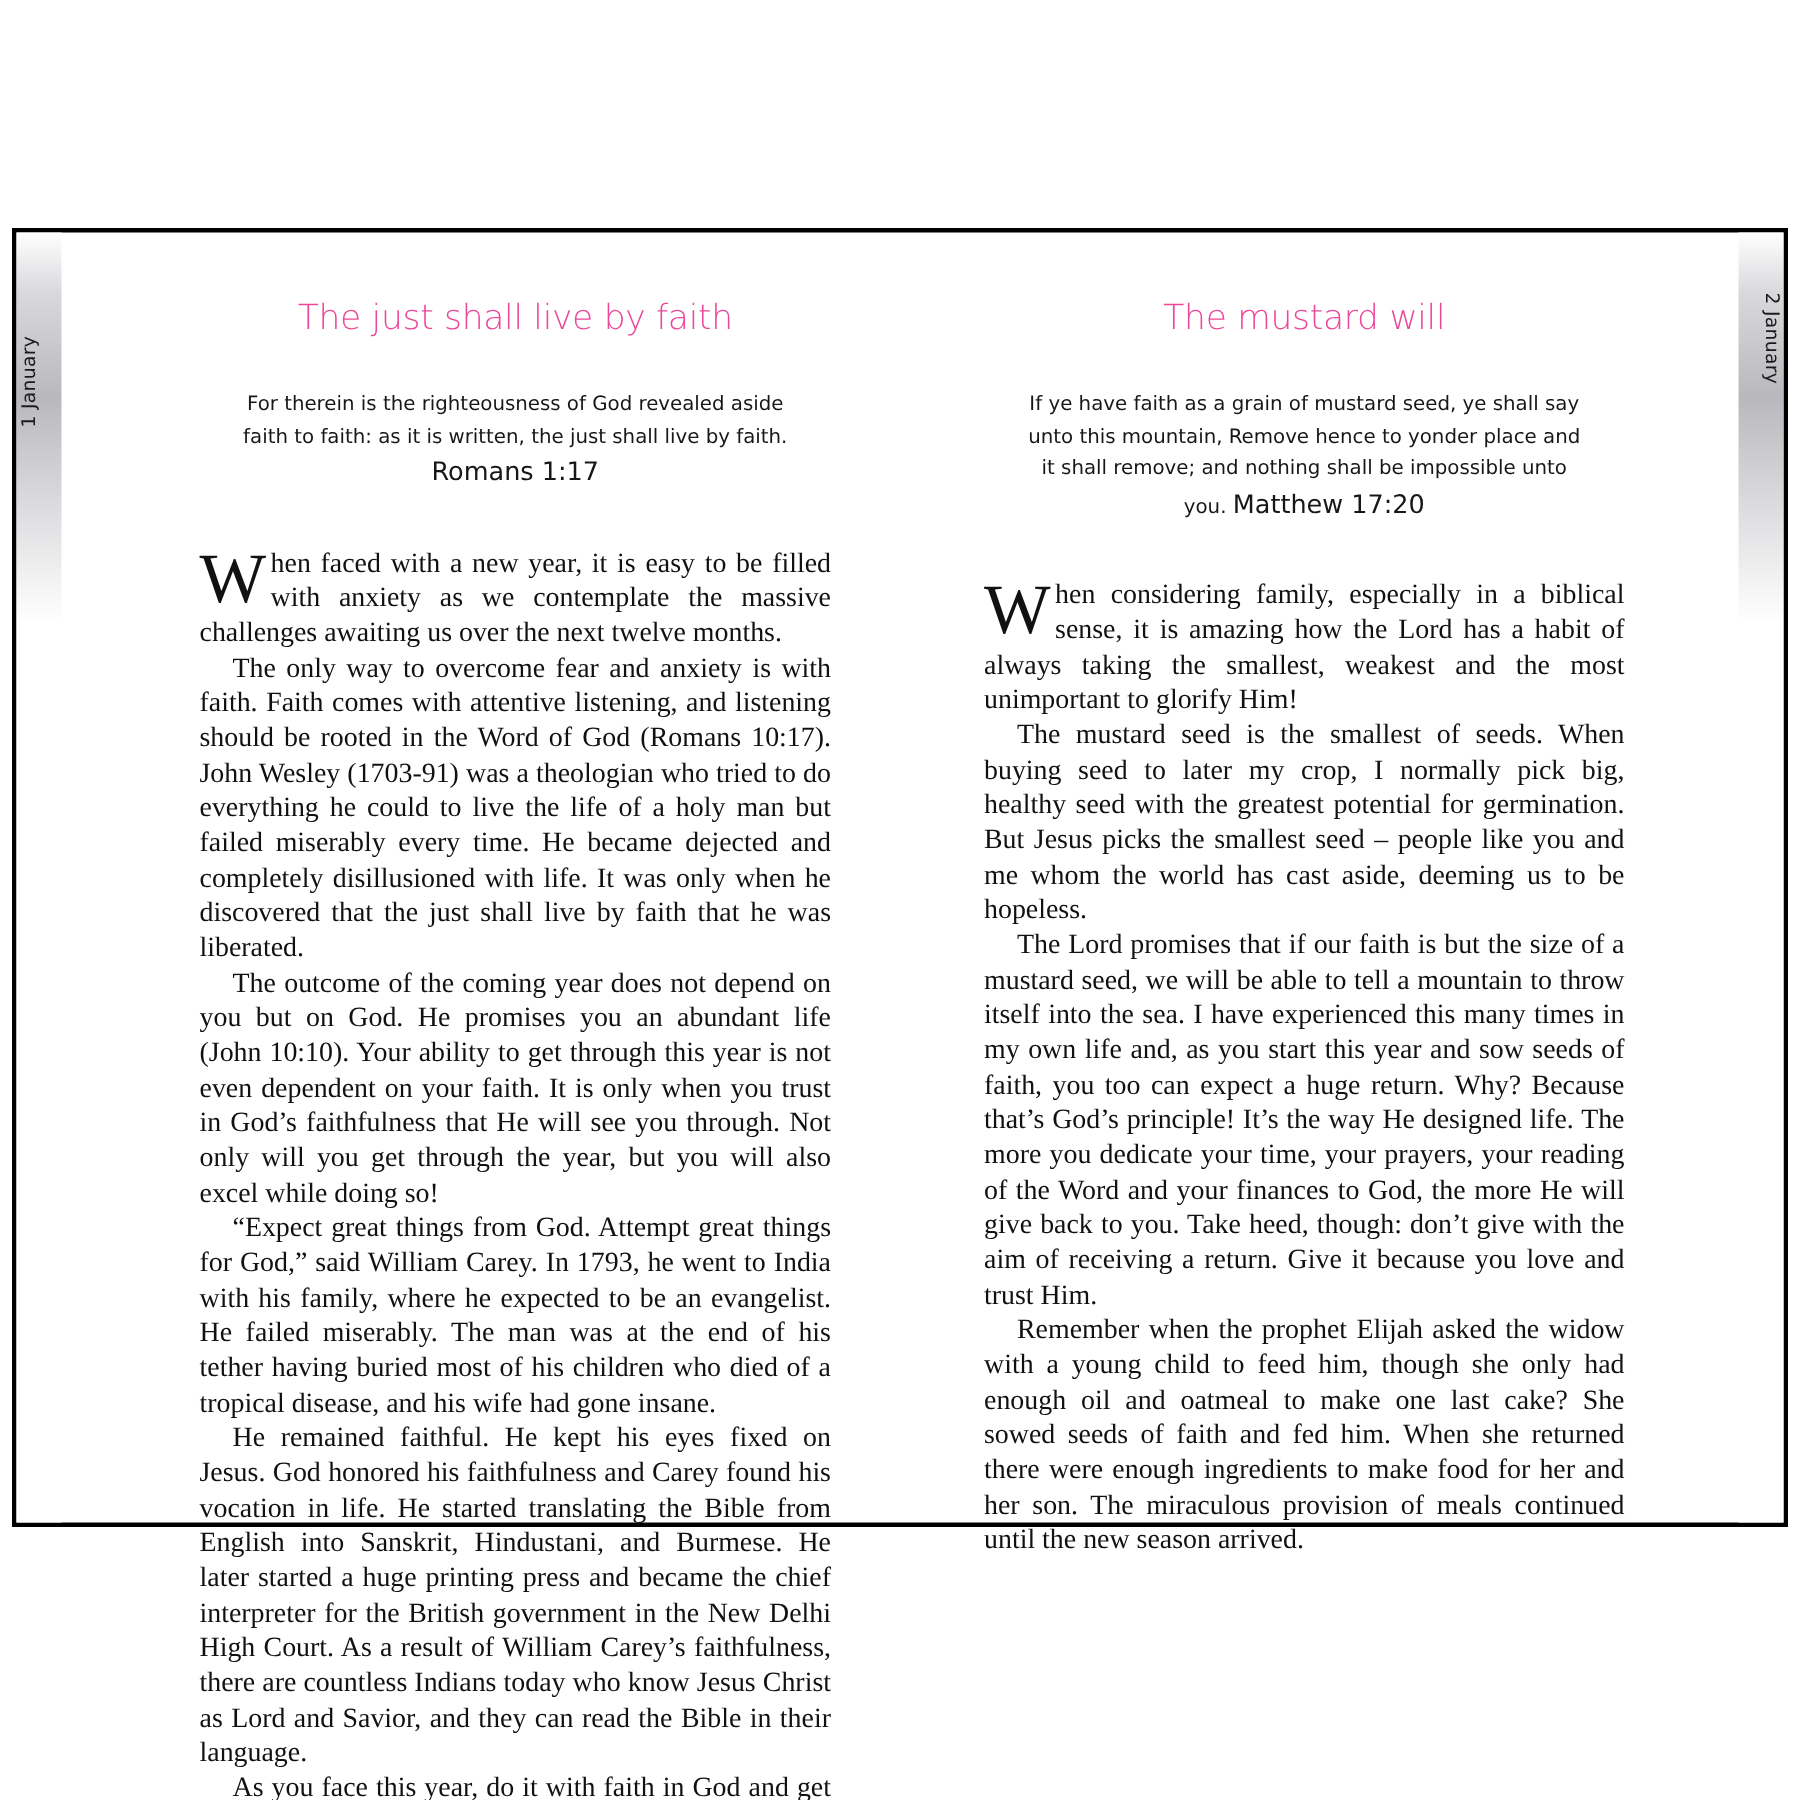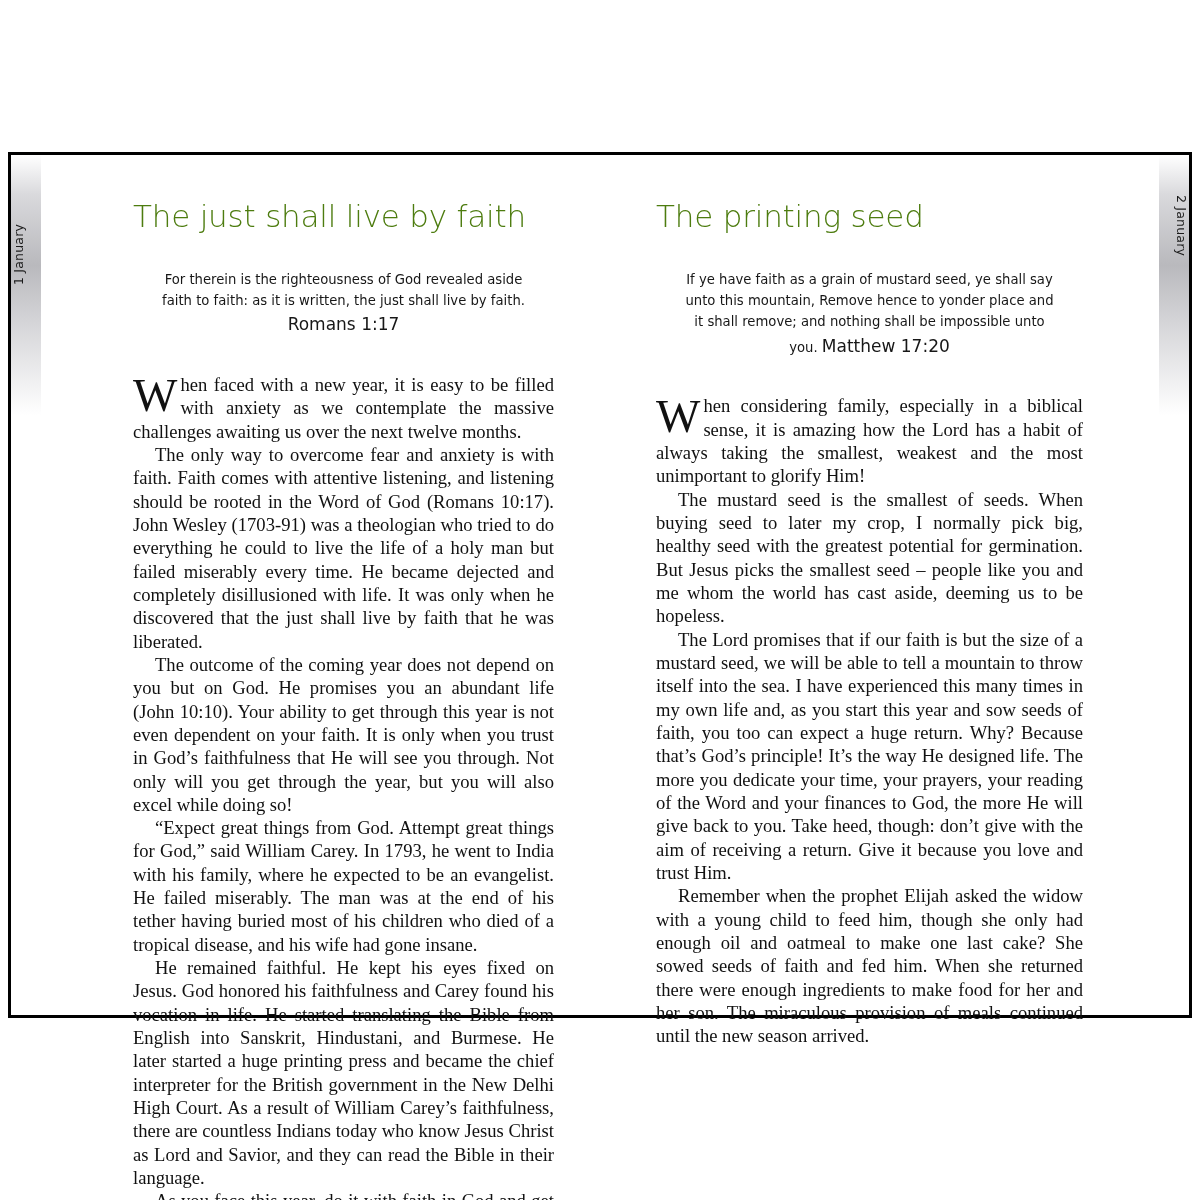--- a/index.html
+++ b/index.html
@@ -86,24 +86,25 @@
   }
   .page-inner {
     padding-top: 44px;
   }
   .page.left .page-inner { padding-left: 92px; padding-right: 46px; }
   .page.right .page-inner { padding-left: 56px; padding-right: 76px; }
 
   h1.title {
     font-family: "DejaVu Sans", sans-serif;
     font-weight: 300;
-    font-size: 31px;
+    font-size: 23px;
     line-height: 1.15;
+    text-align: center;
     margin: 0 0 34px 0;
-    color: #4d7c0f;
+    color: #ec4899;
     letter-spacing: -0.2px;
   }
 
   .verse {
     font-family: "DejaVu Sans", sans-serif;
     font-size: 13.2px;
     line-height: 1.62;
     text-align: center;
     color: #171717;
     margin: 0 24px 34px 24px;
@@ -166,21 +167,21 @@
         <p>The outcome of the coming year does not depend on you but on God. He promises you an abundant life (John 10:10). Your ability to get through this year is not even dependent on your faith. It is only when you trust in God’s faithfulness that He will see you through. Not only will you get through the year, but you will also excel while doing so!</p>
         <p>“Expect great things from God. Attempt great things for God,” said William Carey. In 1793, he went to India with his family, where he expected to be an evangelist. He failed miserably. The man was at the end of his tether having buried most of his children who died of a tropical disease, and his wife had gone insane.</p>
         <p>He remained faithful. He kept his eyes fixed on Jesus. God honored his faithfulness and Carey found his vocation in life. He started translating the Bible from English into Sanskrit, Hindustani, and Burmese. He later started a huge printing press and became the chief interpreter for the British government in the New Delhi High Court. As a result of William Carey’s faithfulness, there are countless Indians today who know Jesus Christ as Lord and Savior, and they can read the Bible in their language.</p>
         <p>As you face this year, do it with faith in God and get ready for an incredible journey of fulfilment in God.</p>
       </div>
     </div>
   </div>
 
   <div class="page right">
     <div class="page-inner">
-      <h1 class="title">The printing seed</h1>
+      <h1 class="title">The mustard will</h1>
 
       <div class="verse">
         <span>If ye have faith as a grain of mustard seed, ye shall say unto this mountain, Remove hence to yonder place and it shall remove; and nothing shall be impossible unto you.</span>
         <span class="ref">Matthew 17:20</span>
       </div>
 
       <div class="body">
         <p class="first"><span class="dropcap">W</span><span>hen considering family, especially in a biblical sense, it is amazing how the Lord has a habit of always taking the smallest, weakest and the most unimportant to glorify Him!</span></p>
         <p>The mustard seed is the smallest of seeds. When buying seed to later my crop, I normally pick big, healthy seed with the greatest potential for germination. But Jesus picks the smallest seed – people like you and me whom the world has cast aside, deeming us to be hopeless.</p>
         <p>The Lord promises that if our faith is but the size of a mustard seed, we will be able to tell a mountain to throw itself into the sea. I have experienced this many times in my own life and, as you start this year and sow seeds of faith, you too can expect a huge return. Why? Because that’s God’s principle! It’s the way He designed life. The more you dedicate your time, your prayers, your reading of the Word and your finances to God, the more He will give back to you. Take heed, though: don’t give with the aim of receiving a return. Give it because you love and trust Him.</p>

